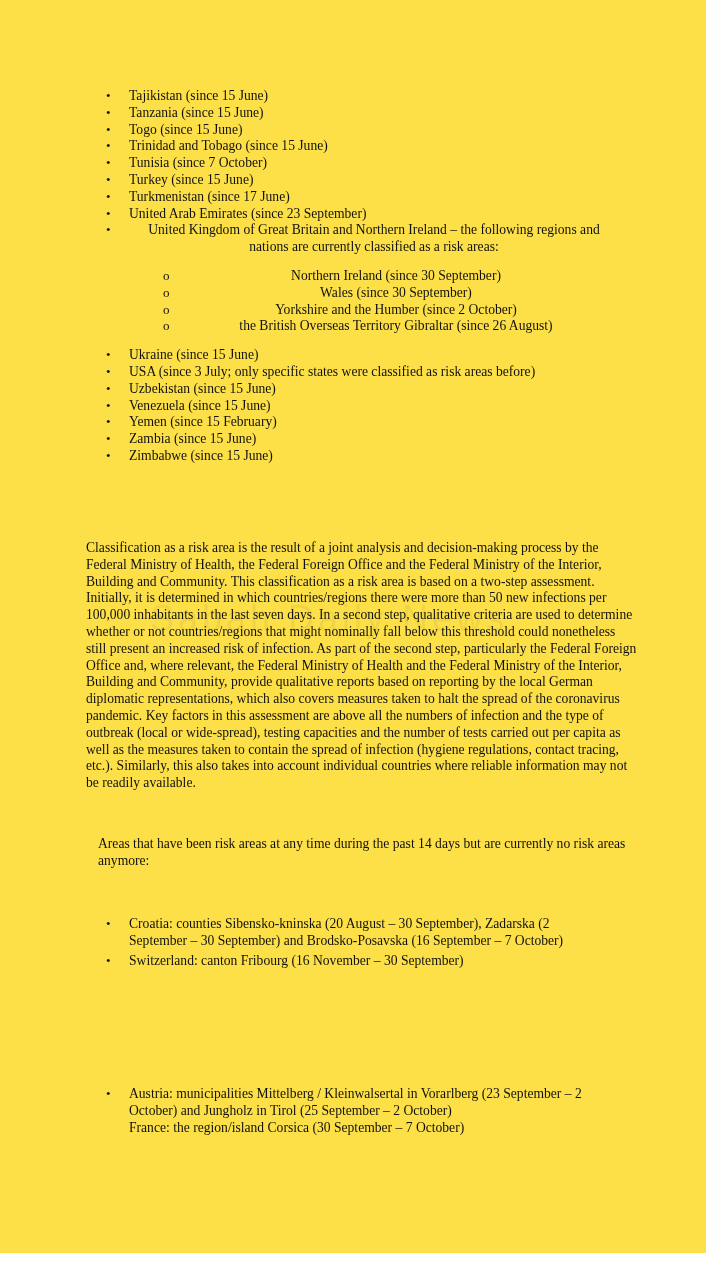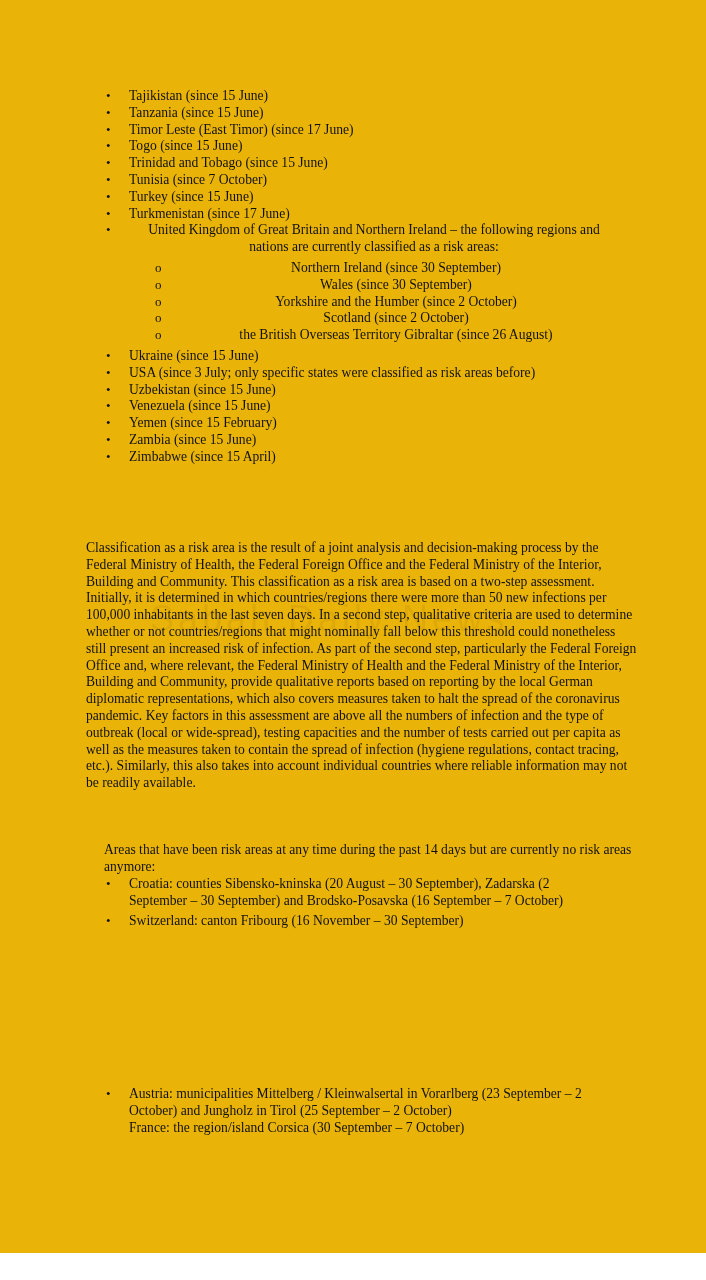--- a/index.html
+++ b/index.html
@@ -6,85 +6,84 @@
   body {
     width: 706px; height: 1280px; position: relative; overflow: hidden;
     background: #ffffff;
     font-family: "Liberation Serif", "DejaVu Serif", serif;
     color: #111111;
   }
   .top-shadow {
     position: absolute; left: 0; top: 0; width: 706px; height: 30px;
     background: linear-gradient(to bottom, #dcdcdc 0px, #e9e9e9 2px, #f6f6f6 10px, #ffffff 30px);
   }
-  .page { position: absolute; left: 0; width: 706px; background: #eab308; }
+  .page { position: absolute; left: 0; width: 706px; background: #fde047; }
   .page1 { top: 0; height: 1020px; }
   .page-sep { position: absolute; left: 0; top: 1020px; width: 706px; height: 6px; background: #ebebeb; border-bottom: 1px solid #e0e0e0; }
   .page2 { top: 1000px; height: 253px; }
 
   .text { font-size: 13.6px; line-height: 16.8px; }
   ul.bullets { list-style: none; margin: 0; padding: 0; position: absolute; left: 0; width: 706px; }
   ul.bullets > li { position: relative; padding-left: 129px; width: 500px; }
   ul.bullets > li::before {
     content: "\2022"; position: absolute; left: 106px; top: 0; font-size: 13px;
   }
-  ul.sub { list-style: none; margin: 4px; padding: 0; }
+  ul.sub { list-style: none; margin: 12px; padding: 0; }
   ul.sub > li { position: relative; padding-left: 44px; }
   ul.sub > li::before {
     content: "o"; position: absolute; left: 22px; top: 0; font-size: 13px;
   }
   .para { position: absolute; left: 86px; width: 552px; }
   .watermark {
     position: absolute; left: 150px; top: 598px; font-size: 36px; color: rgba(0,0,0,0.05);
     font-family: "Liberation Sans", sans-serif; letter-spacing: 4px; pointer-events: none; white-space: nowrap;
   }
 </style>
 </head>
 <body>
 
 <div class="top-shadow"></div>
 
 <div class="page page1">
 
   <ul class="bullets text" style="top:88px;">
     <li>Tajikistan (since 15 June)</li>
     <li>Tanzania (since 15 June)</li>
-    <li>Timor Leste (East Timor) (since 17 June)</li>
     <li>Togo (since 15 June)</li>
     <li>Trinidad and Tobago (since 15 June)</li>
     <li>Tunisia (since 7 October)</li>
     <li>Turkey (since 15 June)</li>
     <li>Turkmenistan (since 17 June)</li>
+    <li>United Arab Emirates (since 23 September)</li>
     <li style="width:490px;text-align:center;">
       <span>United Kingdom of Great Britain and Northern Ireland – the following regions and nations are currently classified as a risk areas:</span>
       <ul class="sub">
         <li>Northern Ireland (since 30 September)</li>
         <li>Wales (since 30 September)</li>
         <li>Yorkshire and the Humber (since 2 October)</li>
-        <li>Scotland (since 2 October)</li>
         <li>the British Overseas Territory Gibraltar (since 26 August)</li>
       </ul>
     </li>
     <li>Ukraine (since 15 June)</li>
     <li>USA (since 3 July; only specific states were classified as risk areas before)</li>
     <li>Uzbekistan (since 15 June)</li>
     <li>Venezuela (since 15 June)</li>
     <li>Yemen (since 15 February)</li>
     <li>Zambia (since 15 June)</li>
-    <li>Zimbabwe (since 15 April)</li>
+    <li>Zimbabwe (since 15 June)</li>
   </ul>
 
   <p class="para text" style="top:540px; margin:0;">Classification as a risk area is the result of a joint analysis and decision-making process by the Federal Ministry of Health, the Federal Foreign Office and the Federal Ministry of the Interior, Building and Community. This classification as a risk area is based on a two-step assessment. Initially, it is determined in which countries/regions there were more than 50 new infections per 100,000 inhabitants in the last seven days. In a second step, qualitative criteria are used to determine whether or not countries/regions that might nominally fall below this threshold could nonetheless still present an increased risk of infection. As part of the second step, particularly the Federal Foreign Office and, where relevant, the Federal Ministry of Health and the Federal Ministry of the Interior, Building and Community, provide qualitative reports based on reporting by the local German diplomatic representations, which also covers measures taken to halt the spread of the coronavirus pandemic. Key factors in this assessment are above all the numbers of infection and the type of outbreak (local or wide-spread), testing capacities and the number of tests carried out per capita as well as the measures taken to contain the spread of infection (hygiene regulations, contact tracing, etc.). Similarly, this also takes into account individual countries where reliable information may not be readily available.</p>
 
   <div class="watermark">Sabah Daily News</div>
 
-  <p class="para text" style="top:824px; margin:18px; width:540px;">Areas that have been risk areas at any time during the past 14 days but are currently no risk areas anymore:</p>
+  <p class="para text" style="top:824px; margin:12px; width:540px;">Areas that have been risk areas at any time during the past 14 days but are currently no risk areas anymore:</p>
 
   <ul class="bullets text" style="top:876px;">
-    <li style="width:475px;">Croatia: counties Sibensko-kninska (20 August – 30 September), Zadarska (2 September – 30 September) and Brodsko-Posavska (16 September – 7 October)</li>
+    <li style="width:475px;margin-top:40px;">Croatia: counties Sibensko-kninska (20 August – 30 September), Zadarska (2 September – 30 September) and Brodsko-Posavska (16 September – 7 October)</li>
     <li style="margin-top:3px;">Switzerland: canton Fribourg (16 November – 30 September)</li>
   </ul>
 </div>
 
 <div class="page-sep"></div>
 
 <div class="page page2">
   <ul class="bullets text" style="top:86px;">
     <li style="width:490px;">
       <span>Austria: municipalities Mittelberg / Kleinwalsertal in Vorarlberg (23 September – 2 October) and Jungholz in Tirol (25 September – 2 October)</span><br>

